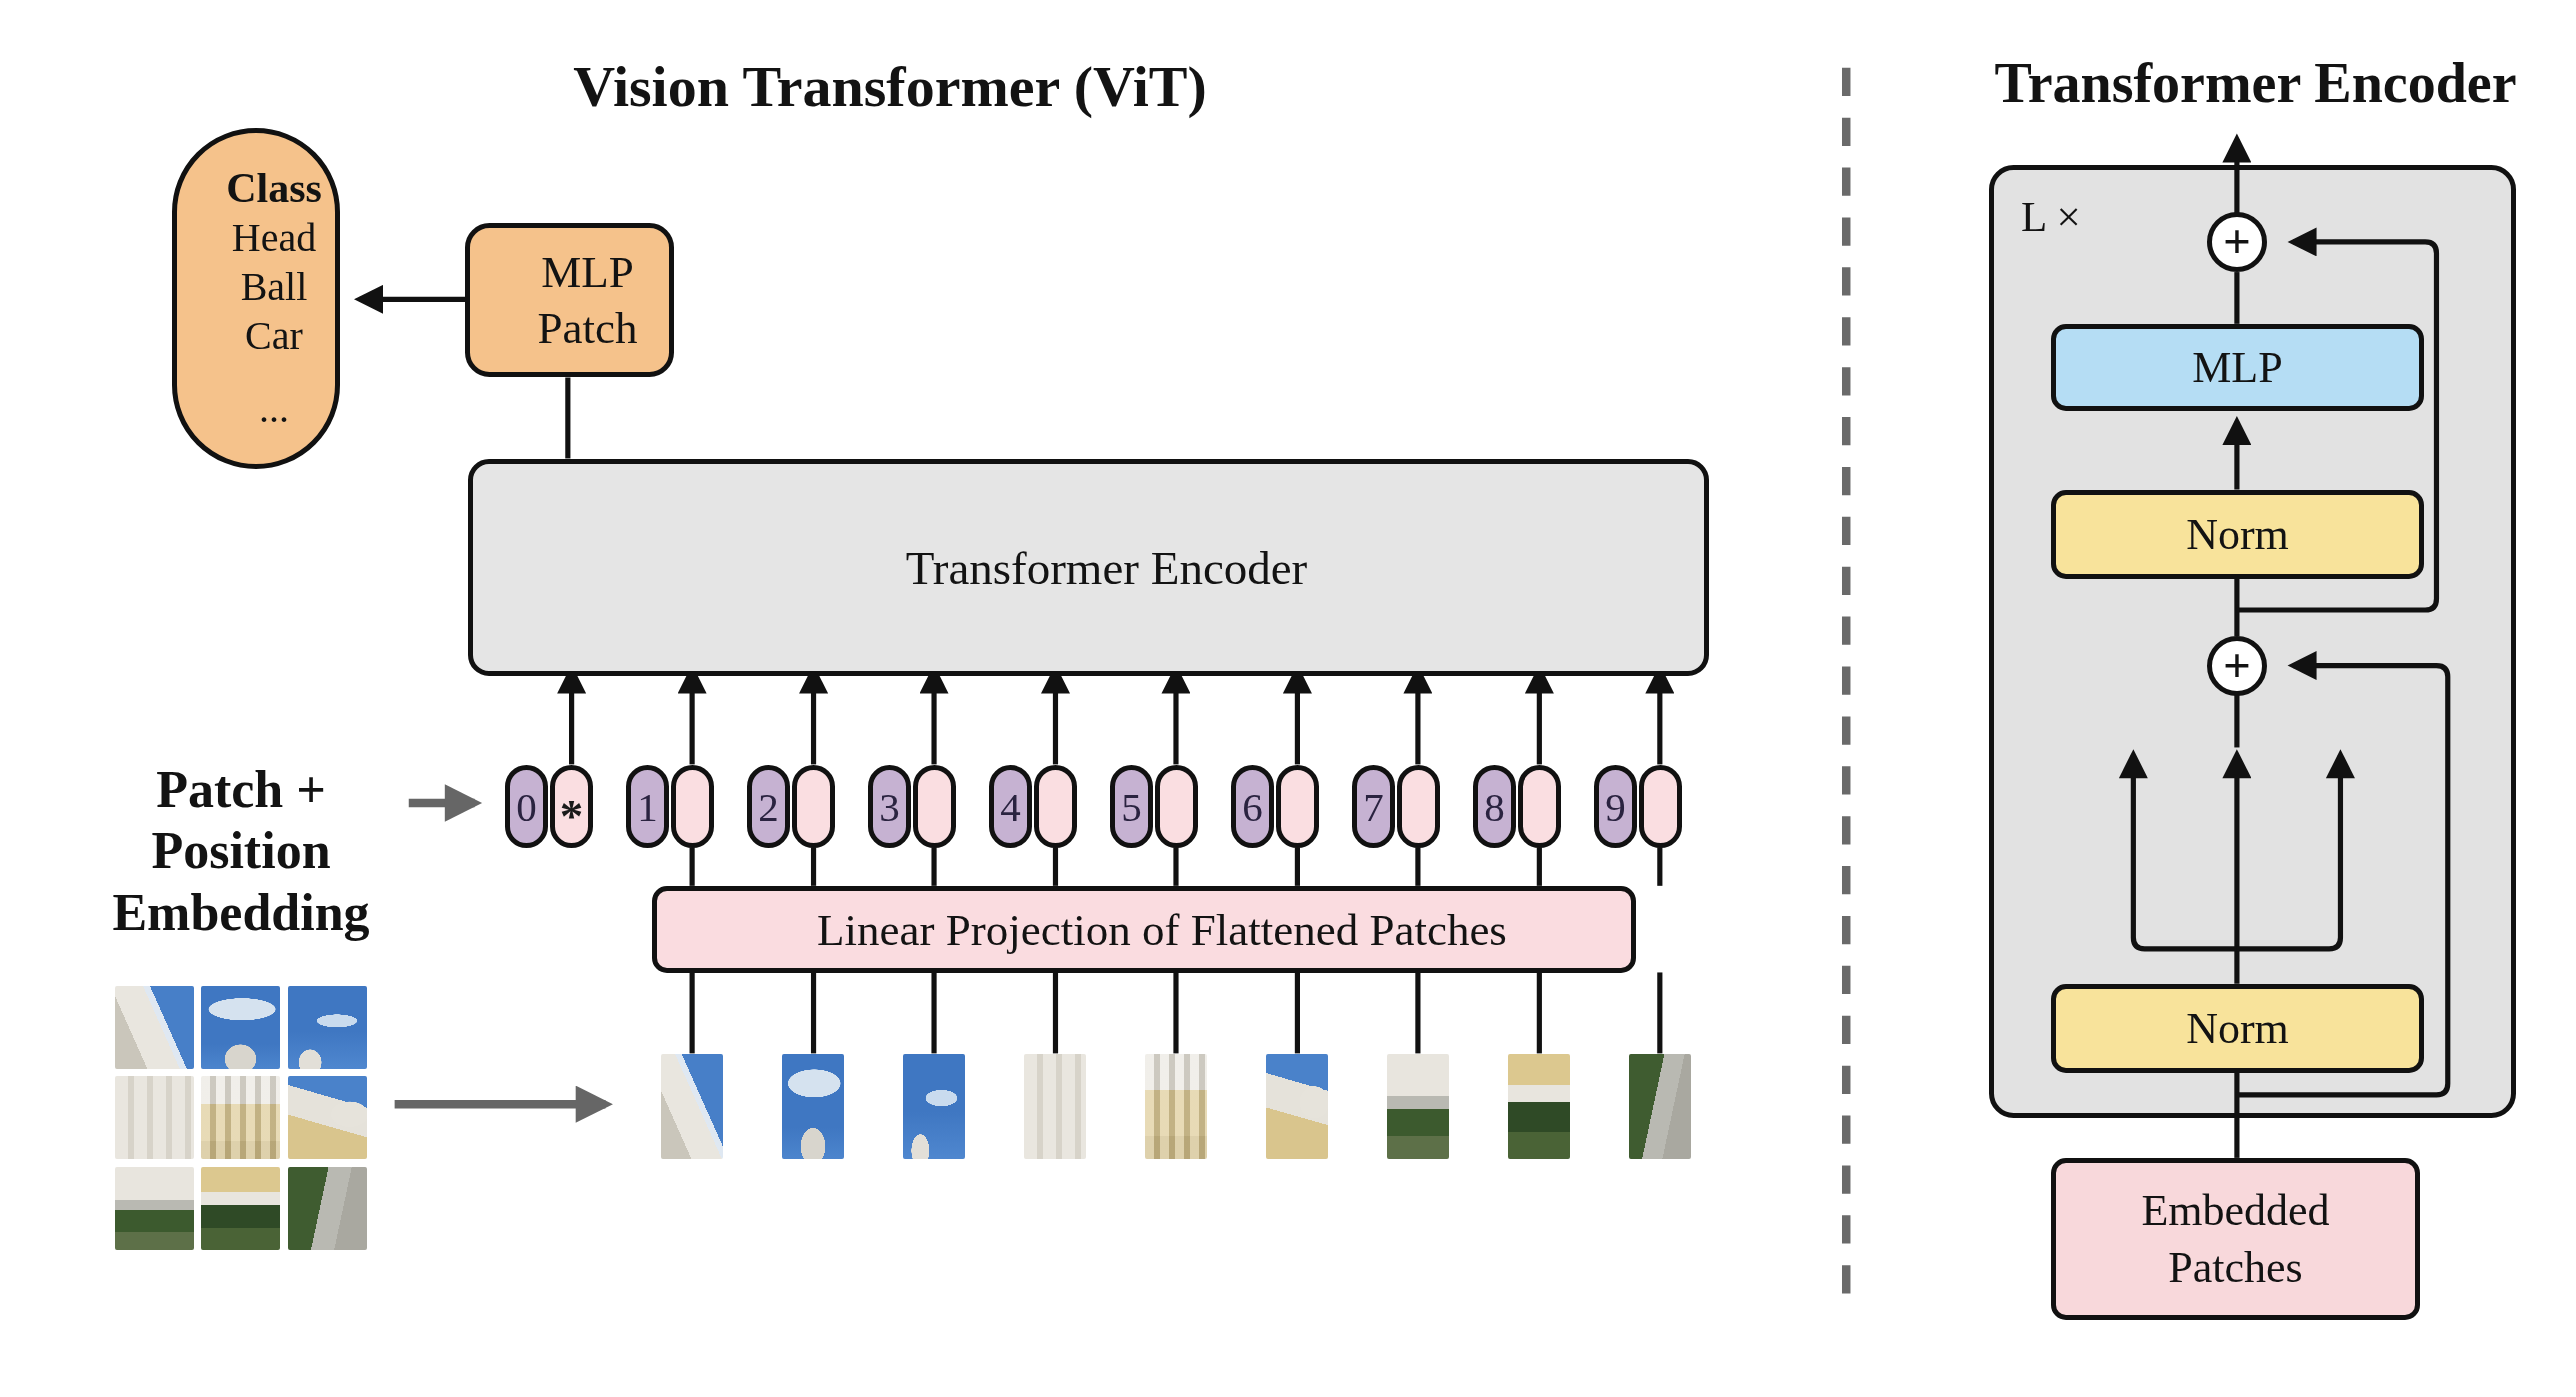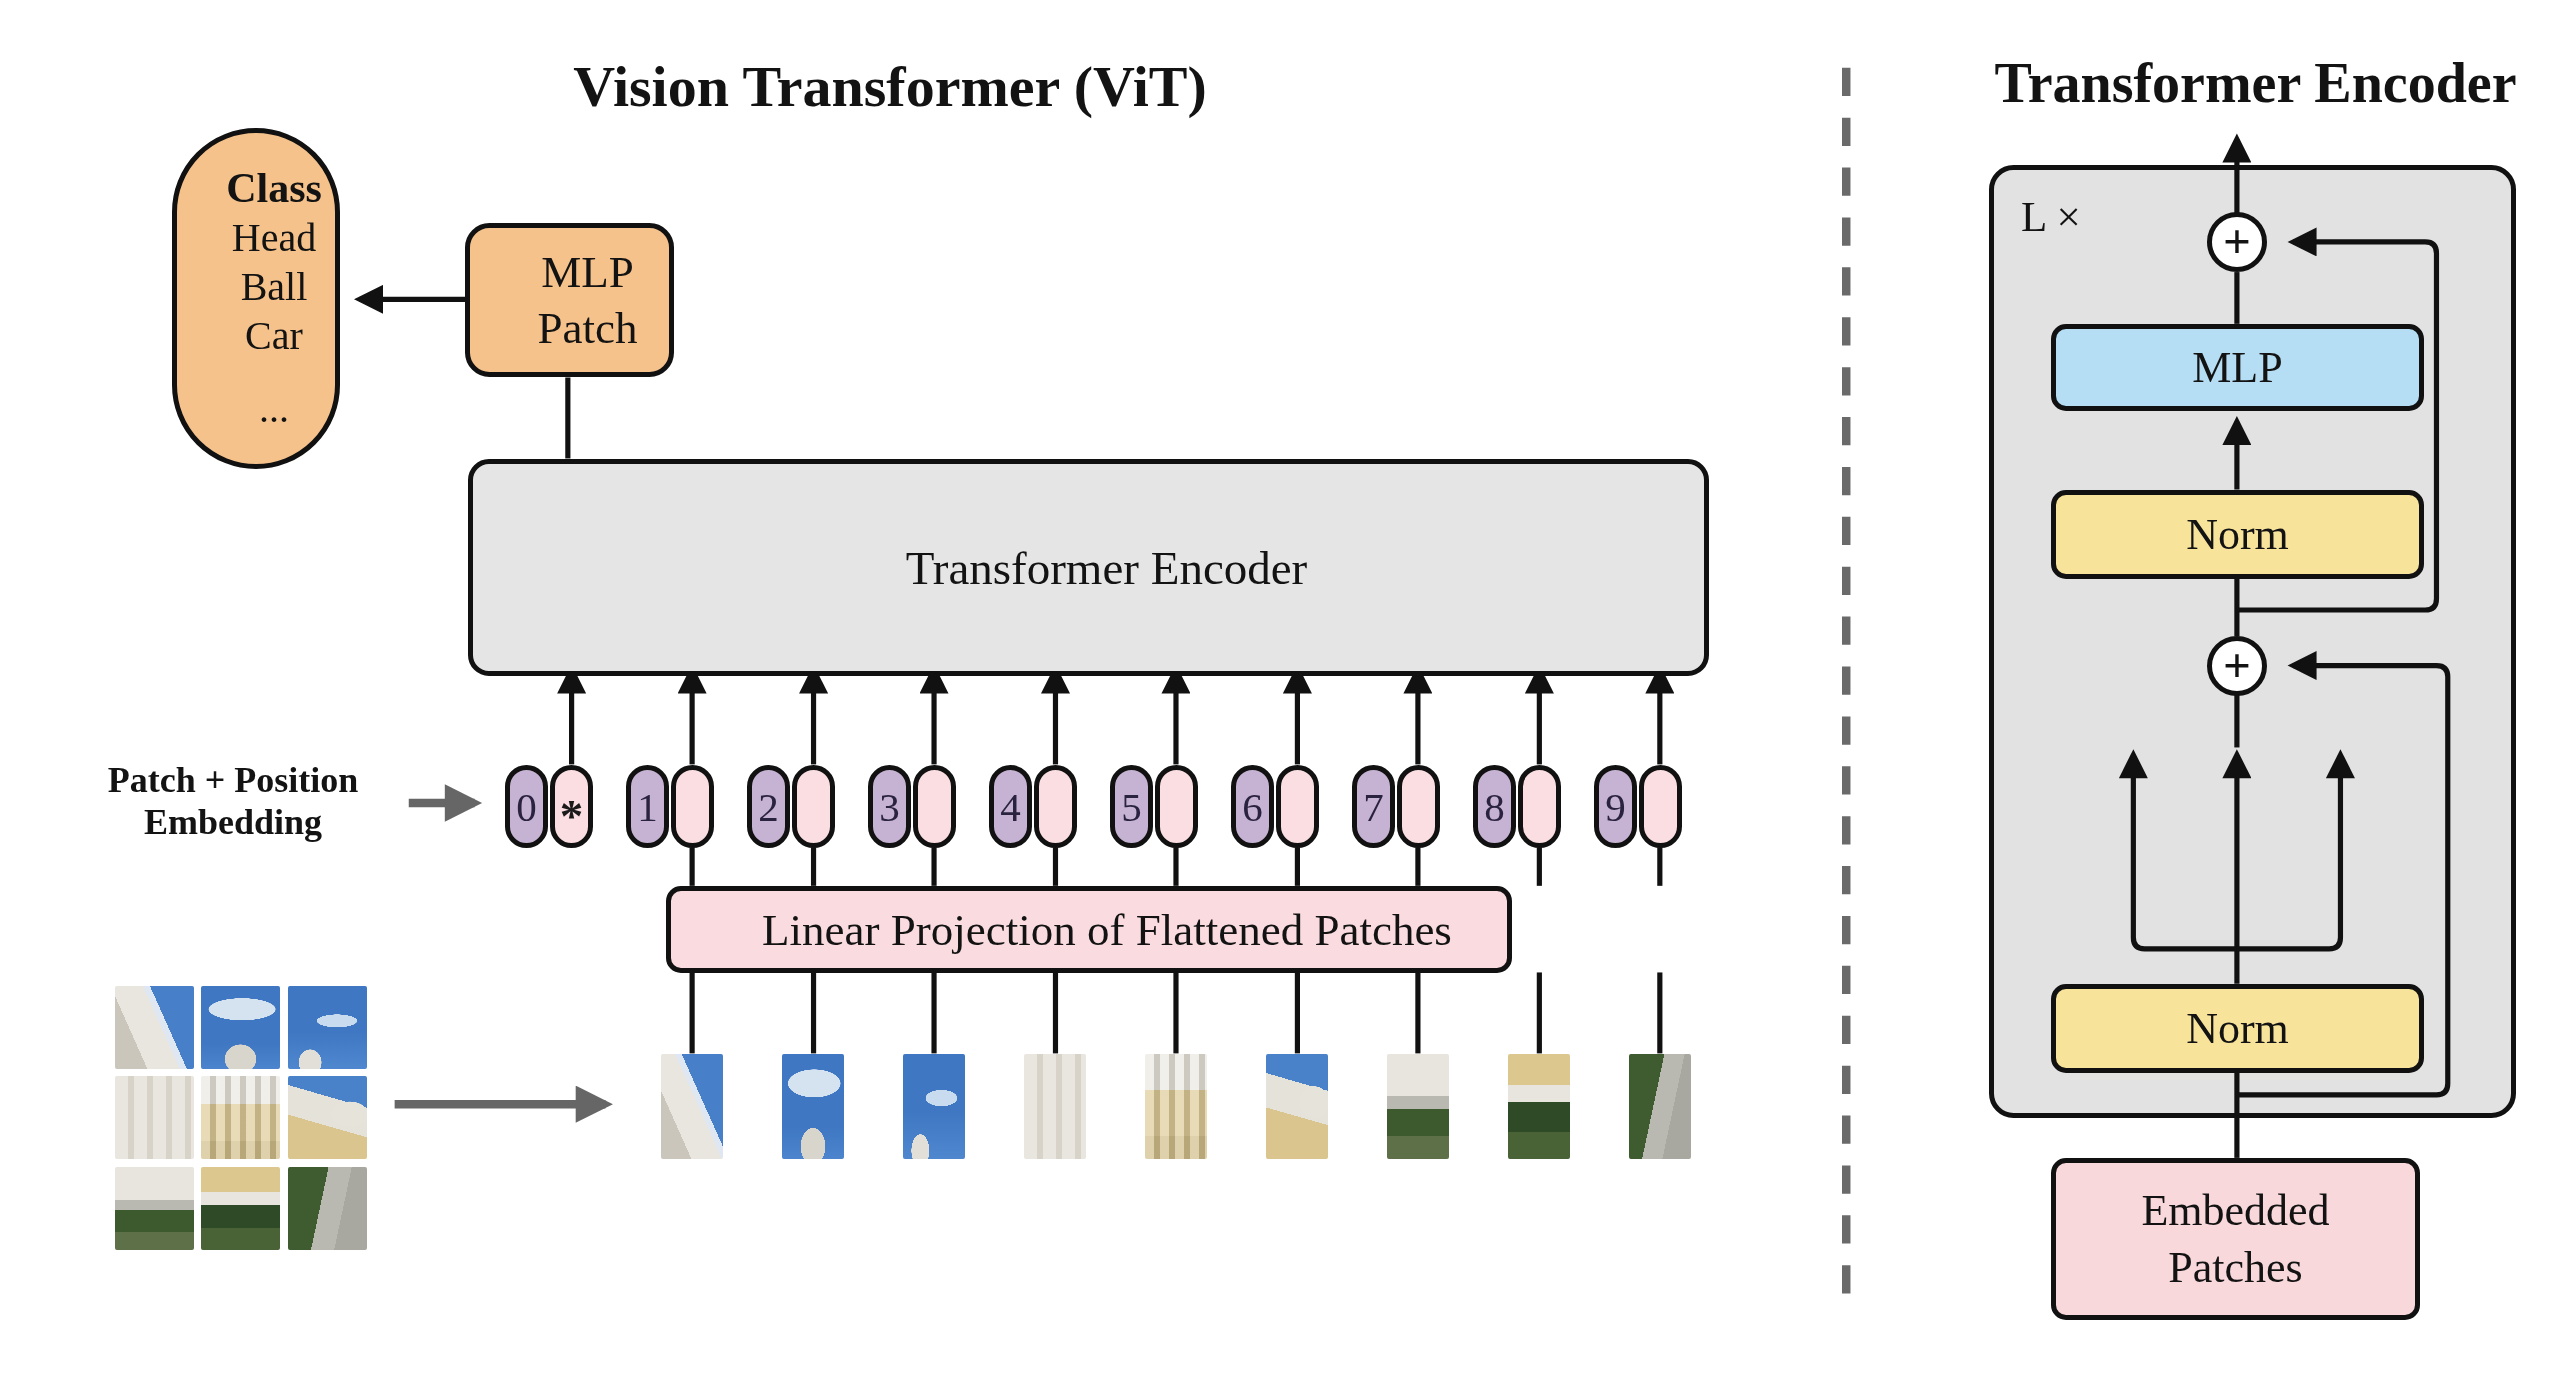--- a/index.html
+++ b/index.html
@@ -39,40 +39,40 @@
     font-size:45px;line-height:1.25;
   }
 
   .encoder-box{
     left:468px;top:459px;width:1241px;height:217px;border-radius:21px;
     background:var(--box-gray);border:5.6px solid var(--ink);
     display:flex;align-items:center;justify-content:center;font-size:47px;
   }
 
   .embed-label{
-    left:71px;top:759px;width:324px;text-align:center;
-    font-weight:bold;font-size:36px;line-height:1.18;z-index:10;position:absolute;
+    left:79px;top:759px;width:324px;text-align:center;
+    font-weight:bold;font-size:52px;line-height:1.18;z-index:10;position:absolute;
   }
   .footnote{left:102px;top:874px;z-index:10;position:absolute;font-size:36px;line-height:1.5;}
   .footnote .star{font-weight:bold;font-size:40px;}
   .footnote .code{font-family:"Liberation Mono", monospace;font-size:31px;}
 
   .pill{
     position:absolute;width:43px;height:83px;border-radius:22.6px;
     border:5.6px solid var(--ink);display:flex;align-items:center;justify-content:center;
     font-size:41px;z-index:10;
   }
   .pill.purple{background:var(--purple-pill);color:#2a2340;}
   .pill.pink{background:var(--pink-pill);color:#1a1a1a;}
   .pill .star-glyph{font-weight:bold;font-size:47px;transform:translateY(8.5px);}
 
   .lin-proj{
-    left:652px;top:886px;width:846px;height:87px;border-radius:15px;
+    left:652px;top:886px;width:984px;height:87px;border-radius:15px;
     background:var(--pink);border:5.6px solid var(--ink);
-    display:flex;align-items:center;justify-content:center;font-size:45px;margin-left:14px;
+    display:flex;align-items:center;justify-content:center;font-size:45px;
   }
 
   .patch{position:absolute;z-index:10;border-radius:1.9px;}
   .patch.row{width:62px;height:105px;top:1054px;}
   .patch.cell{width:79px;height:83px;}
 
   
   .p1{background:linear-gradient(246deg,#477fc8 0 38%,#dfe8f2 38% 44%,#e9e6df 44% 72%,#cac6bb 72%);}
   .p2{background:
       linear-gradient(180deg,transparent 0 62%,#d8d5cd 62%) ,

